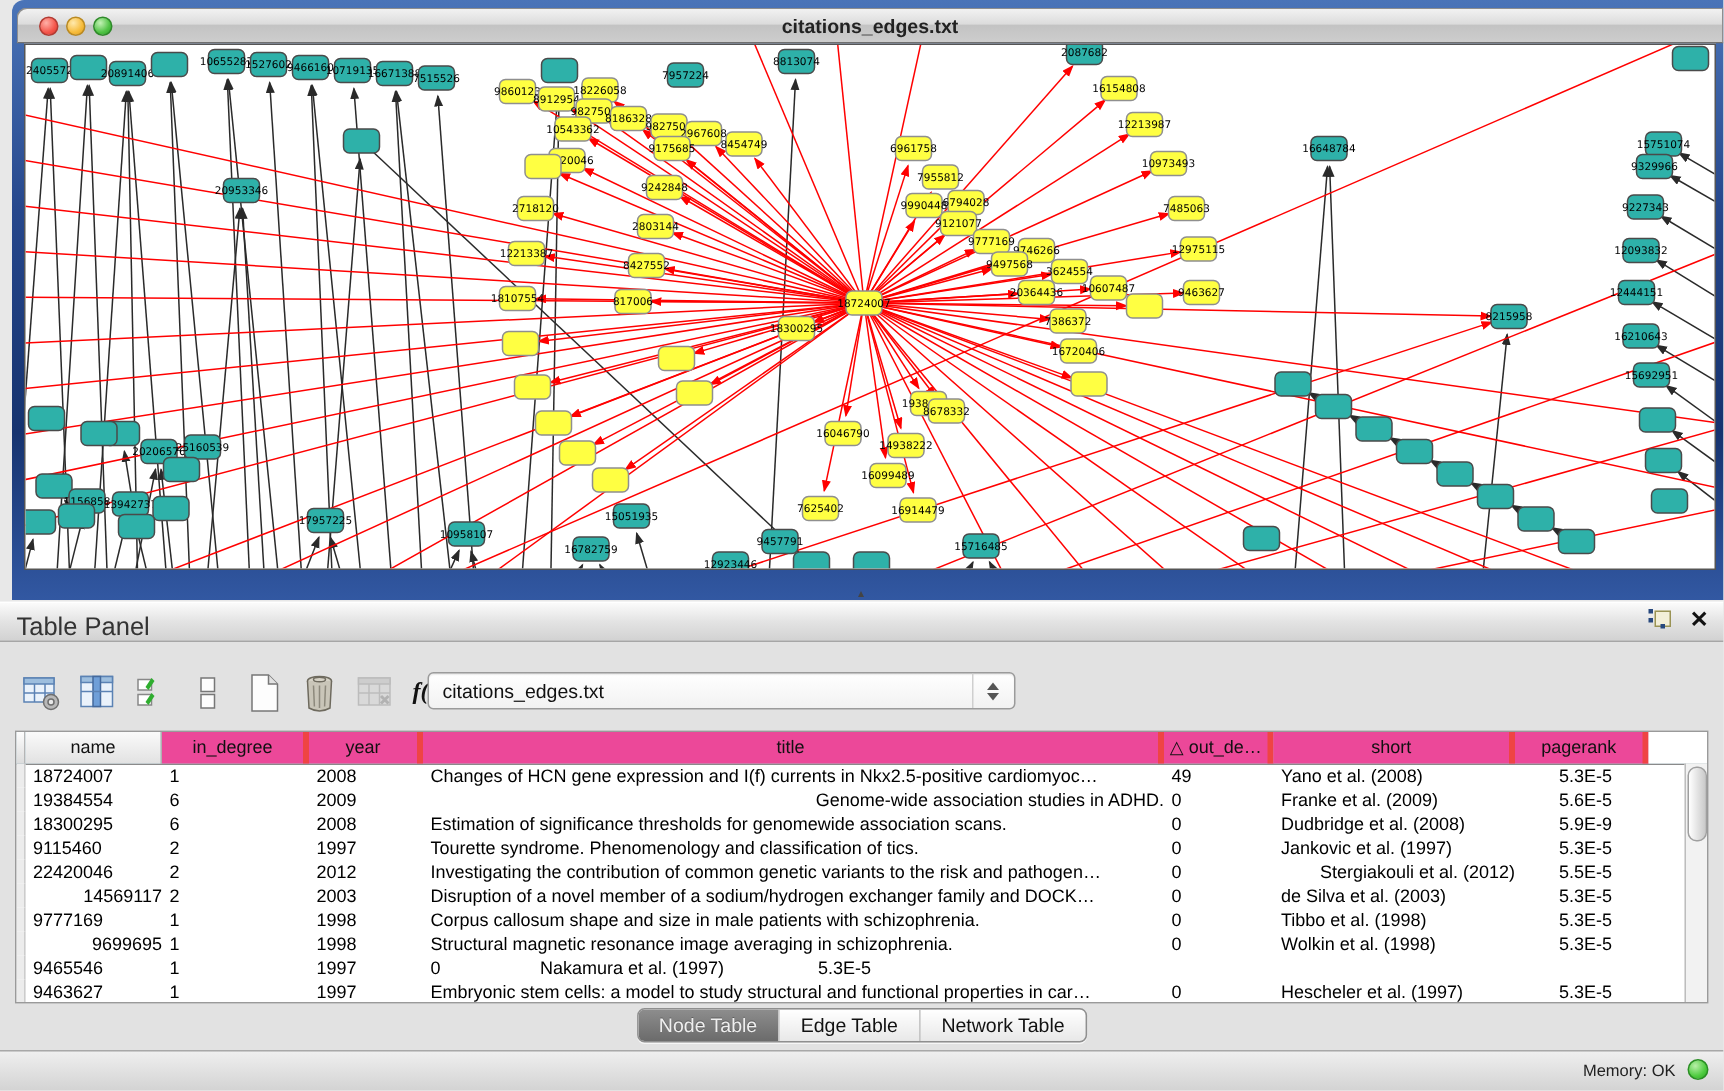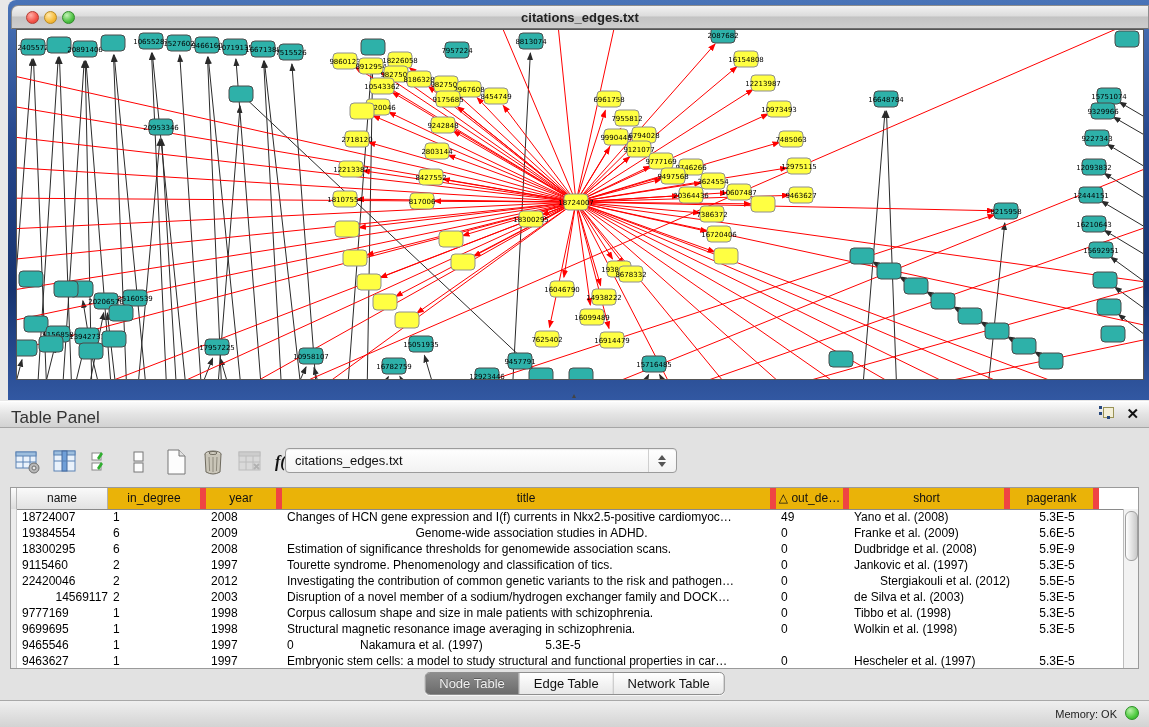--- a/index.html
+++ b/index.html
@@ -68,23 +68,23 @@
   }
   .combo .up{width:0;height:0;border-left:4px solid transparent;border-right:4px solid transparent;border-bottom:5px solid #555;}
   .combo .dn{width:0;height:0;border-left:4px solid transparent;border-right:4px solid transparent;border-top:5px solid #555;}
   
   .grid-box{
     position:absolute;left:10px;top:86px;width:1129px;height:182px;
     background:#ffffff;border:1px solid #9a9a9a;box-sizing:border-box;overflow:hidden;
   }
   .grid-head{display:flex;height:21px;border-bottom:1px solid #8a8a8a;background:#c2e1ed;}
   .gh-cell{
-    box-sizing:border-box;border-right:6px solid #ef4444;
+    box-sizing:border-box;border-right:4px solid #ef4444;
     font-size:12px;color:#111;text-align:center;line-height:20px;
-    overflow:hidden;white-space:nowrap;background:#eab308;
+    overflow:hidden;white-space:nowrap;background:#ec4899;
   }
   .gh-gutter{width:6px;background:linear-gradient(180deg,#fdfdfd,#dcdcdc);border-right:1px solid #b5b5b5;}
   .gh-name{background:linear-gradient(180deg,#fafafa,#e2e2e2);border-right:1px solid #b0b0b0;}
   .gh-fill{flex:1;background:#ffffff;border-right:none;}
   .grid-body{position:absolute;top:21px;left:0;right:15px;bottom:0;overflow:hidden;}
   .g-row{display:flex;height:16px;}
   .g-cell{
     box-sizing:border-box;font-size:12px;color:#000;line-height:16px;
     white-space:nowrap;overflow:hidden;padding-left:5px;
   }
@@ -837,21 +837,21 @@
           <div class="g-cell" style="width: 494px; text-align: left;">Changes of HCN gene expression and I(f) currents in Nkx2.5-positive cardiomyoc…</div>
           <div class="g-cell" style="width: 73px; text-align: left;">49</div>
           <div class="g-cell" style="width: 161px; text-align: left;">Yano et al. (2008)</div>
           <div class="g-cell" style="width: 89px; text-align: center;">5.3E-5</div>
         </div>
         <div class="g-row">
           <div class="g-cell g-gutter"></div>
           <div class="g-cell" style="width: 91px; text-align: left;">19384554</div>
           <div class="g-cell" style="width: 98px; text-align: left;">6</div>
           <div class="g-cell" style="width: 76px; text-align: left;">2009</div>
-          <div class="g-cell" style="width: 494px; text-align: center;">Genome-wide association studies in ADHD.</div>
+          <div class="g-cell" style="width: 494px; text-align: right;">Genome-wide association studies in ADHD.</div>
           <div class="g-cell" style="width: 73px; text-align: left;">0</div>
           <div class="g-cell" style="width: 161px; text-align: left;">Franke et al. (2009)</div>
           <div class="g-cell" style="width: 89px; text-align: center;">5.6E-5</div>
         </div>
         <div class="g-row">
           <div class="g-cell g-gutter"></div>
           <div class="g-cell" style="width: 91px; text-align: left;">18300295</div>
           <div class="g-cell" style="width: 98px; text-align: left;">6</div>
           <div class="g-cell" style="width: 76px; text-align: left;">2008</div>
           <div class="g-cell" style="width: 494px; text-align: left;">Estimation of significance thresholds for genomewide association scans.</div>
@@ -894,21 +894,21 @@
           <div class="g-cell" style="width: 91px; text-align: left;">9777169</div>
           <div class="g-cell" style="width: 98px; text-align: left;">1</div>
           <div class="g-cell" style="width: 76px; text-align: left;">1998</div>
           <div class="g-cell" style="width: 494px; text-align: left;">Corpus callosum shape and size in male patients with schizophrenia.</div>
           <div class="g-cell" style="width: 73px; text-align: left;">0</div>
           <div class="g-cell" style="width: 161px; text-align: left;">Tibbo et al. (1998)</div>
           <div class="g-cell" style="width: 89px; text-align: center;">5.3E-5</div>
         </div>
         <div class="g-row">
           <div class="g-cell g-gutter"></div>
-          <div class="g-cell" style="width: 91px; text-align: left;">9699695</div>
+          <div class="g-cell" style="width: 91px; text-align: right;">9699695</div>
           <div class="g-cell" style="width: 98px; text-align: left;">1</div>
           <div class="g-cell" style="width: 76px; text-align: left;">1998</div>
           <div class="g-cell" style="width: 494px; text-align: left;">Structural magnetic resonance image averaging in schizophrenia.</div>
           <div class="g-cell" style="width: 73px; text-align: left;">0</div>
           <div class="g-cell" style="width: 161px; text-align: left;">Wolkin et al. (1998)</div>
           <div class="g-cell" style="width: 89px; text-align: center;">5.3E-5</div>
         </div>
         <div class="g-row">
           <div class="g-cell g-gutter"></div>
           <div class="g-cell" style="width: 91px; text-align: left;">9465546</div>

